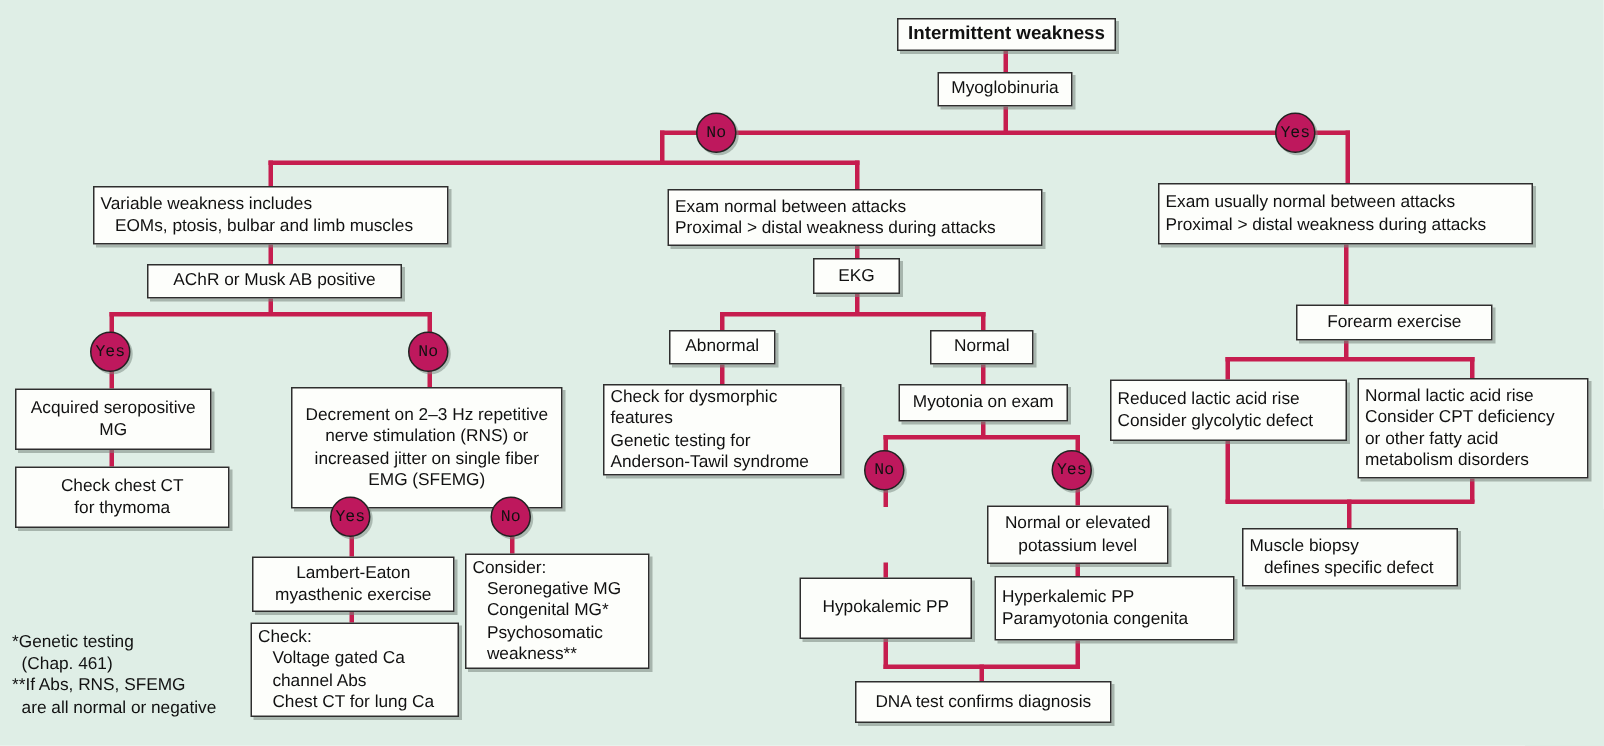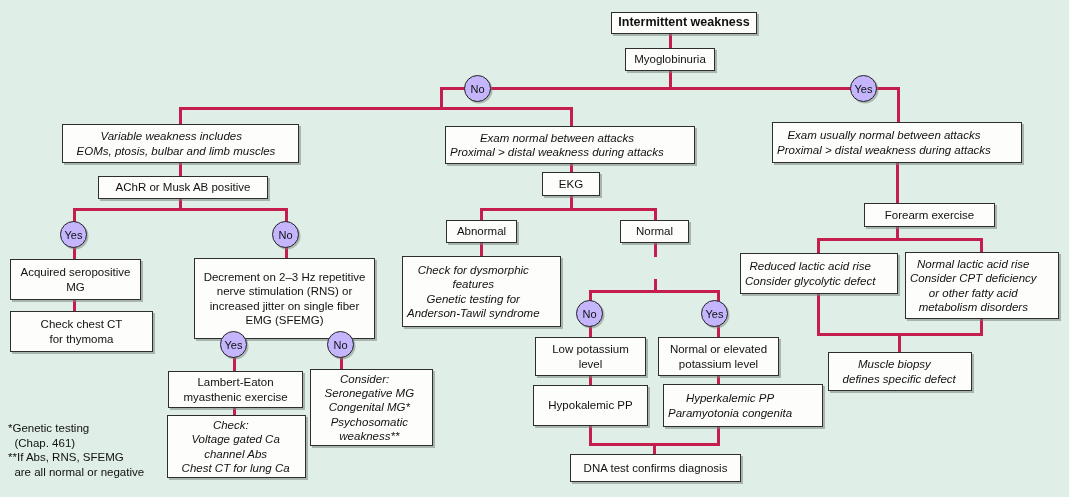--- a/index.html
+++ b/index.html
@@ -10,27 +10,27 @@
     color:#111;
   }
   .node{
     position:absolute; box-sizing:border-box;
     background:#fdfefb; border:1.6px solid #2e2e2e;
     box-shadow:2px 2px 0 rgba(120,134,126,.55);
     font-size:11.5px; line-height:1.24; white-space:pre-wrap;
     display:flex; align-items:center; justify-content:center;
     text-align:center; padding:2px 4px; z-index:2;
   }
-  .node.ta-l{ justify-content:flex-start; text-align:center;font-style:italic; }
+  .node.ta-l{ justify-content:flex-start; text-align:left; }
   .node.title{ font-weight:700; font-size:12.5px; }
   .decision{
     position:absolute; box-sizing:border-box; width:27px; height:27px;
-    border-radius:50%; background:#c4b5fd; border:1.5px solid #222;
+    border-radius:50%; background:#be185d; border:1.5px solid #222;
     display:flex; align-items:center; justify-content:center;
-    font-size:11px; z-index:3; box-shadow:1.5px 1.5px 0 rgba(120,134,126,.5);
+    font-size:11px; z-index:3; box-shadow:1.5px 1.5px 0 rgba(120,134,126,.5);font-family:Liberation Mono, monospace;
   }
   .hline,.vline{ position:absolute; background:#c61d4f; z-index:1; }
   .hline{ height:3px; } .vline{ width:3px; }
   .footnote{
     position:absolute; left:8px; top:421px; width:178px;
     font-size:11.5px; line-height:1.28; white-space:pre-wrap; z-index:2;
   }
 </style>
 </head>
 <body>
@@ -75,21 +75,21 @@
 
   <div class="hline" style="left:440px;top:87px;width:460px"></div>
   <div class="hline" style="left:179px;top:107px;width:394px"></div>
   <div class="hline" style="left:73px;top:208px;width:215px"></div>
   <div class="hline" style="left:480px;top:208px;width:177px"></div>
   <div class="hline" style="left:589px;top:290px;width:131px"></div>
   <div class="hline" style="left:589px;top:443px;width:131px"></div>
   <div class="hline" style="left:817px;top:238px;width:166px"></div>
   <div class="hline" style="left:817px;top:333px;width:166px"></div>
 
-  <div class="node title" style="left:611px;top:12px;width:146px;height:22px">Intermittent weakness</div>
+  <div class="node title" style="left:598px;top:12px;width:146px;height:22px">Intermittent weakness</div>
   <div class="node" style="left:625px;top:48px;width:90px;height:23px">Myoglobinuria</div>
 
   <div class="node ta-l" style="left:62px;top:124px;width:237px;height:39px">Variable weakness includes
    EOMs, ptosis, bulbar and limb muscles</div>
   <div class="node" style="left:98px;top:176px;width:170px;height:23px">AChR or Musk AB positive</div>
   <div class="node" style="left:10px;top:259px;width:131px;height:41px">Acquired seropositive
 MG</div>
   <div class="node" style="left:10px;top:311px;width:143px;height:41px">Check chest CT
 for thymoma</div>
   <div class="node" style="left:194px;top:258px;width:181px;height:81px">Decrement on 2–3 Hz repetitive
@@ -106,26 +106,25 @@
    Seronegative MG
    Congenital MG*
    Psychosomatic
    weakness**</div>
 
   <div class="node ta-l" style="left:445px;top:126px;width:250px;height:38px">Exam normal between attacks
 Proximal &gt; distal weakness during attacks</div>
   <div class="node" style="left:542px;top:172px;width:58px;height:24px">EKG</div>
   <div class="node" style="left:446px;top:220px;width:71px;height:23px">Abnormal</div>
   <div class="node" style="left:620px;top:220px;width:69px;height:23px">Normal</div>
-  <div class="node ta-l" style="left:402px;top:256px;width:159px;height:71px">Check for dysmorphic
+  <div class="node ta-l" style="left:402px;top:256px;width:159px;height:61px">Check for dysmorphic
 features
 Genetic testing for
 Anderson-Tawil syndrome</div>
-  <div class="node" style="left:535px;top:337px;width:111px;height:39px">Low potassium
-level</div>
+  <div class="node" style="left:599px;top:256px;width:113px;height:25px">Myotonia on exam</div>
   <div class="node" style="left:533px;top:385px;width:115px;height:41px">Hypokalemic PP</div>
   <div class="node" style="left:658px;top:337px;width:121px;height:39px">Normal or elevated
 potassium level</div>
   <div class="node ta-l" style="left:663px;top:384px;width:160px;height:43px">Hyperkalemic PP
 Paramyotonia congenita</div>
   <div class="node" style="left:570px;top:454px;width:171px;height:28px">DNA test confirms diagnosis</div>
 
   <div class="node ta-l" style="left:772px;top:122px;width:250px;height:41px">Exam usually normal between attacks
 Proximal &gt; distal weakness during attacks</div>
   <div class="node" style="left:864px;top:203px;width:131px;height:24px">Forearm exercise</div>

